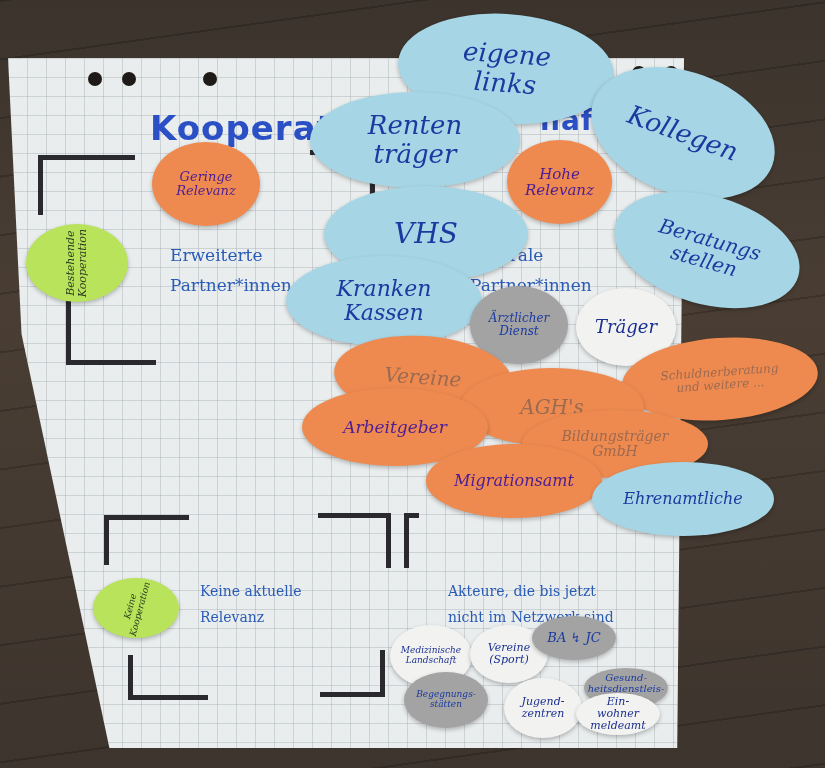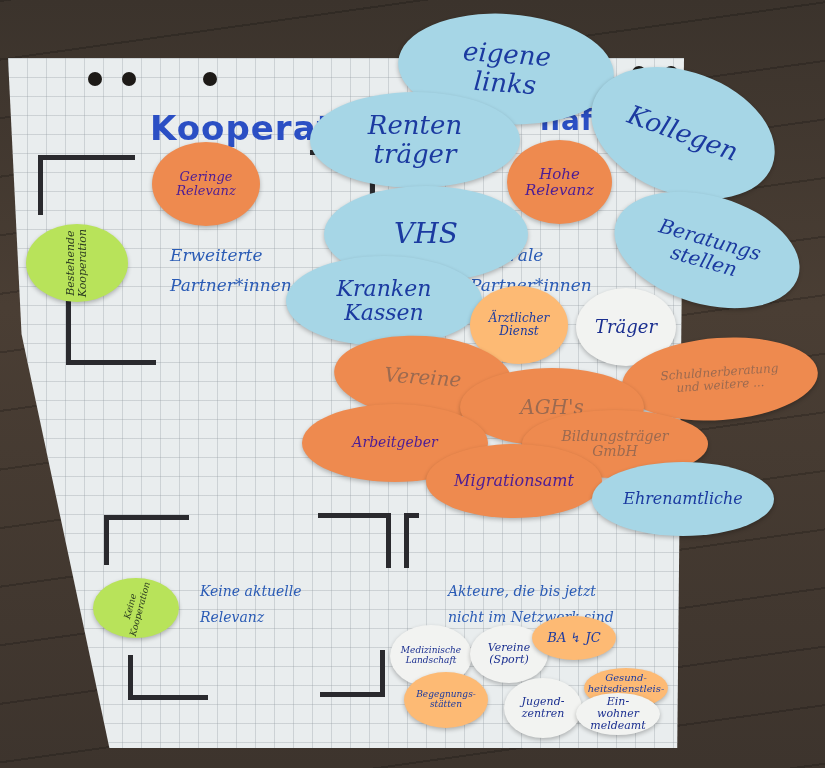--- a/index.html
+++ b/index.html
@@ -11,26 +11,26 @@
   .paper{position:absolute;left:8px;top:58px;width:676px;height:690px;
     background-color:#e9edee;
     background-image:
       linear-gradient(rgba(150,160,165,0.35) 1px, transparent 1px),
       linear-gradient(90deg, rgba(150,160,165,0.35) 1px, transparent 1px);
     background-size:19px 19px;
     clip-path:polygon(0 0,100% 0,99% 100%,15% 100%,2% 40%);
     box-shadow:0 2px 6px rgba(0,0,0,0.4);}
   .hole{position:absolute;width:14px;height:14px;border-radius:50%;background:#1d1a17;}
   .bracket{position:absolute;border-color:#2a2a2e;border-style:solid;border-width:0;}
-  .hand{position:absolute;color:#2a5bb5;font-family:"DejaVu Serif",serif;font-style:italic;white-space:nowrap;}
+  .hand{position:absolute;color:#2a5bb5;font-family:"DejaVu Serif",serif;white-space:nowrap;}
   .title{position:absolute;left:150px;top:108px;color:#2b4fc4;font-size:34px;font-weight:bold;font-family:"DejaVu Sans",sans-serif;letter-spacing:1px;}
   .card{position:absolute;border-radius:50%;display:flex;align-items:center;justify-content:center;text-align:center;
     font-family:"DejaVu Serif",serif;font-style:italic;box-shadow:0 2px 4px rgba(0,0,0,0.25);line-height:1.1;}
   .blue{background:#a6d6e6;color:#1b3aa0;}
-  .cyan{background:#fdba74;color:#1b3aa0;}
+  .cyan{background:#a3a3a3;color:#1b3aa0;}
   .orange{background:#ee8a4f;color:#4c1d95;}
   .orange.faint{color:#9c6a50;}
   .white{background:#f2f3f1;color:#1b2f90;}
   .green{background:#b8e35a;color:#2a3a20;}
   .card span{white-space:pre-line;}
 </style>
 </head>
 <body>
 
 <div class="paper"></div>
@@ -112,21 +112,21 @@
 <div class="card orange faint" style="left:334px;top:336px;width:178px;height:82px;font-size:20px;transform:rotate(4deg)">
     <span>Vereine</span>
   </div>
 <div class="card orange faint" style="left:622px;top:338px;width:196px;height:82px;font-size:12px;transform:rotate(-4deg)">
     <span>Schuldnerberatung
 und weitere ...</span>
   </div>
 <div class="card orange faint" style="left:460px;top:368px;width:184px;height:78px;font-size:20px">
     <span>AGH's</span>
   </div>
-<div class="card orange" style="left:302px;top:404px;width:186px;height:78px;font-size:14px">
+<div class="card orange" style="left:302px;top:388px;width:186px;height:78px;font-size:17px">
     <span>Arbeitgeber</span>
   </div>
 <div class="card orange faint" style="left:522px;top:410px;width:186px;height:68px;font-size:14px">
     <span>Bildungsträger
 GmbH</span>
   </div>
 <div class="card orange" style="left:426px;top:444px;width:176px;height:74px;font-size:16px">
     <span>Migrationsamt</span>
   </div>
 <div class="card blue" style="left:592px;top:462px;width:182px;height:74px;font-size:16px">

